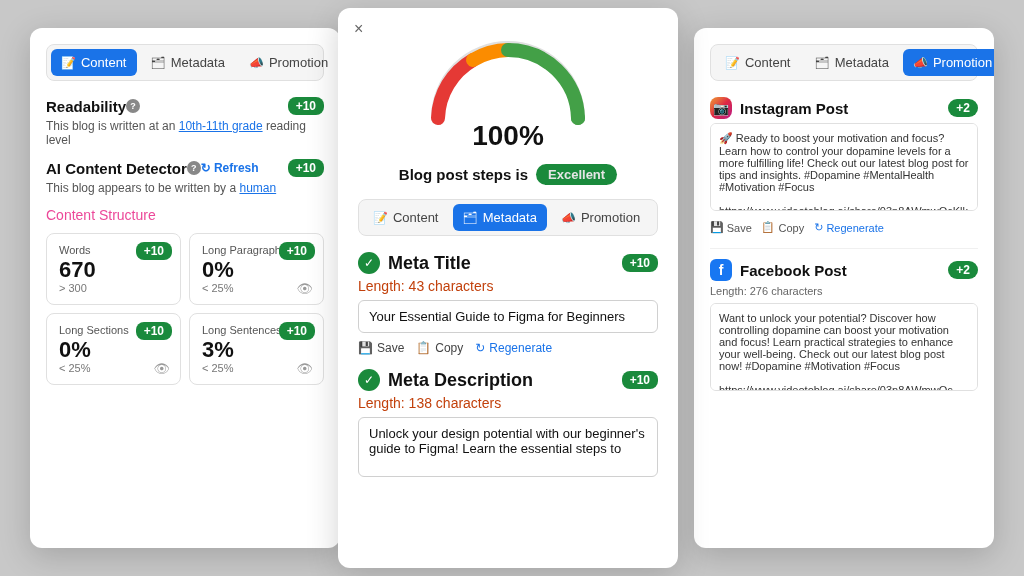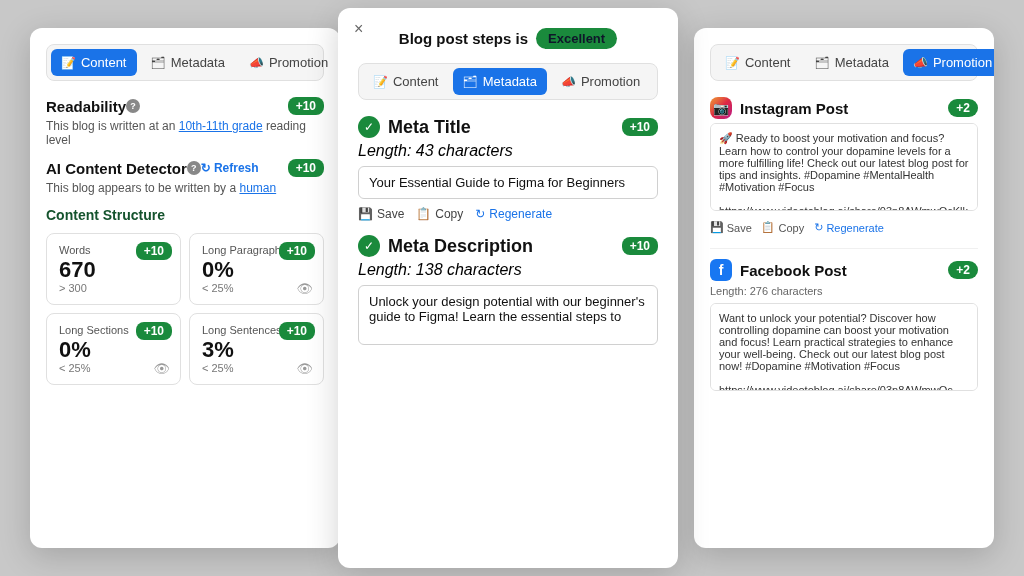--- a/index.html
+++ b/index.html
@@ -126,23 +126,23 @@
       font-size: 12px;
       display: flex;
       align-items: center;
       gap: 3px;
       cursor: pointer;
     }
 
     
     .content-structure-title {
       font-size: 14px;
-      font-weight: 700;
+      font-weight: 400;
       margin-bottom: 10px;
-      color: #14532d;
+      color: #ec4899;
     }
     .grid-2 {
       display: grid;
       grid-template-columns: 1fr 1fr;
       gap: 8px;
       margin-bottom: 8px;
     }
     .stat-box {
       border: 1px solid #e0e0e0;
       border-radius: 8px;
@@ -211,21 +211,21 @@
       align-items: center;
       gap: 8px;
       font-size: 15px;
       font-weight: 600;
       color: #111;
       margin-bottom: 14px;
       justify-content: center;
     }
     .excellent-badge {
       background: #1a8a3c;
-      color: #0f172a;
+      color: #e5e5e5;
       border-radius: 12px;
       padding: 3px 12px;
       font-size: 13px;
       font-weight: 600;
     }
 
     
     .meta-section {
       margin-bottom: 14px;
     }
@@ -245,24 +245,23 @@
       color: #fff;
       font-size: 12px;
       flex-shrink: 0;
     }
     .meta-heading {
       font-size: 18px;
       font-weight: 700;
       color: #111;
     }
     .length-text {
-      font-size: 16px;
-      color: #000000;
+      font-size: 14px;
+      color: #c2410c;
       margin-bottom: 6px;
-      font-style: italic;
     }
     .meta-input {
       width: 100%;
       border: 1px solid #d0d0d0;
       border-radius: 6px;
       padding: 8px 10px;
       font-size: 13px;
       color: #111;
       background: #fff;
       margin-bottom: 8px;
@@ -442,20 +441,35 @@
         <div class="stat-sub">&lt; 25%</div>
         <span class="stat-eye">👁</span>
       </div>
     </div>
   </div>
 </div>
 
 <div class="panel center-panel">
   <button class="close-btn">×</button>
 
+  <div class="gauge-container">
+    <svg class="gauge-svg" viewBox="0 0 180 100">
+
+      <path d="M 20 90 A 70 70 0 0 1 160 90" fill="none" stroke="#e0e0e0" stroke-width="14" stroke-linecap="round"></path>
+
+      <path d="M 20 90 A 70 70 0 0 1 55 32" fill="none" stroke="#e53935" stroke-width="14" stroke-linecap="round"></path>
+
+      <path d="M 55 32 A 70 70 0 0 1 90 22" fill="none" stroke="#fb8c00" stroke-width="14" stroke-linecap="round"></path>
+
+      <path d="M 90 22 A 70 70 0 0 1 160 90" fill="none" stroke="#43a047" stroke-width="14" stroke-linecap="round"></path>
+
+      <circle cx="160" cy="90" r="7" fill="#43a047"></circle>
+    </svg>
+    <div class="gauge-percent">100%</div>
+  </div>
 
   <div class="blog-score-row">
     <span>Blog post steps is</span>
     <span class="excellent-badge">Excellent</span>
   </div>
 
   <div class="tab-bar">
     <button class="tab">
       <span class="tab-icon">📝</span>
       <span>Content</span>

